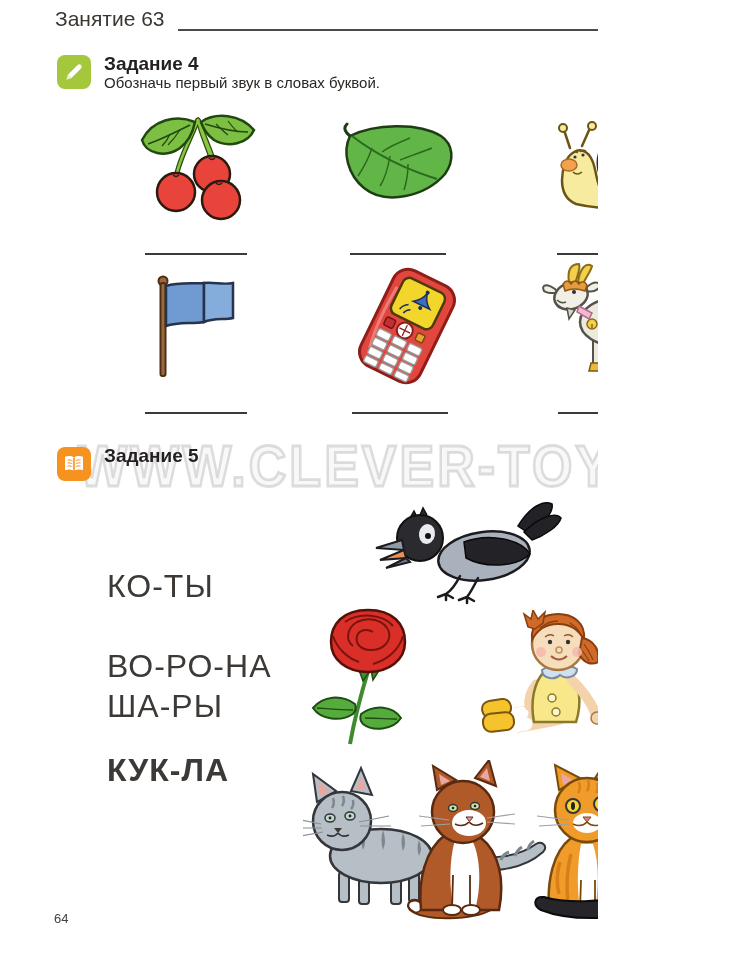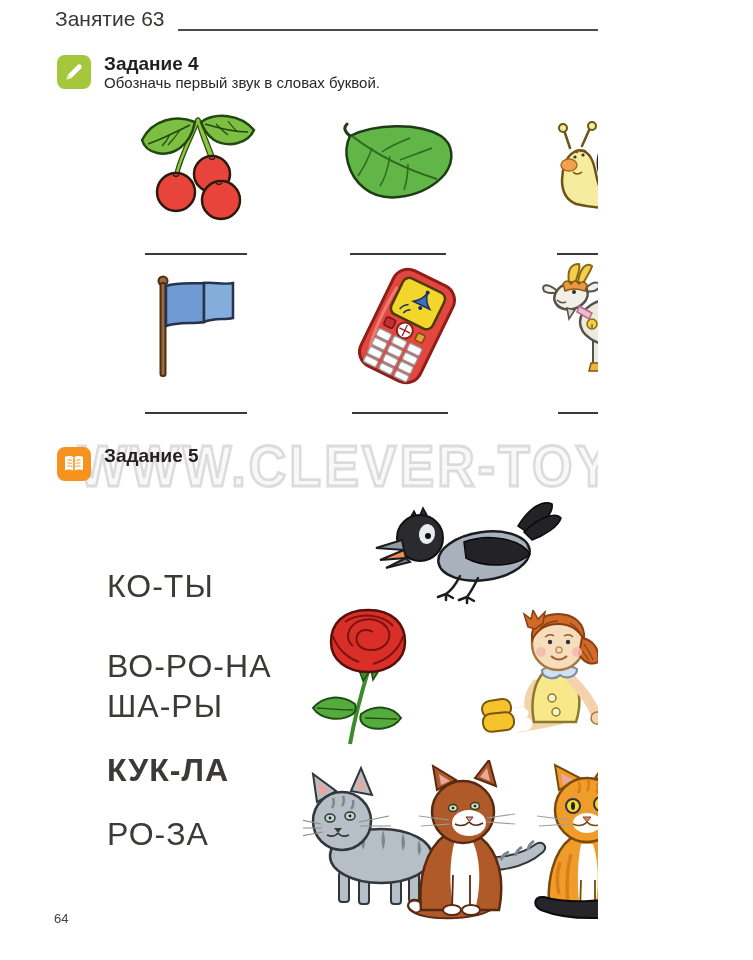--- a/index.html
+++ b/index.html
@@ -187,21 +187,20 @@
       <path d="M12 5.5v13.5" stroke="#f6921e" stroke-width="1.6"></path>
       <path d="M5.5 8c1.8-.3 3.5 0 4.8.8M5.5 11c1.8-.3 3.5 0 4.8.8M5.5 14c1.8-.3 3.5 0 4.8.8M13.7 8.8c1.3-.8 3-1.1 4.8-.8M13.7 11.8c1.3-.8 3-1.1 4.8-.8M13.7 14.8c1.3-.8 3-1.1 4.8-.8" stroke="#f6921e" stroke-width="1" fill="none"></path>
     </svg>
   </div>
   <div class="abs task-title" style="top:445px;">Задание 5</div>
 
   <div class="abs word" style="top:548px;margin-top:20px;">КО-ТЫ</div>
   <div class="abs word" style="top:625px;margin-top:23px;">ВО-РО-НА</div>
   <div class="abs word" style="top:688px;">ША-РЫ</div>
   <div class="abs word" style="top:752px;font-weight:bold;">КУК-ЛА</div>
-  <div class="abs word" style="top:816px;">РО-ЗА</div>
 
   <svg class="abs z3" style="left:372px;top:498px;" width="195" height="108" viewBox="0 0 195 108">
     <path d="M146 28 C158 8 172 2 180 6 C182 14 170 28 158 36 z" fill="#232327" stroke="#0a0a0c" stroke-width="1.5"></path>
     <path d="M152 34 C168 18 184 14 189 20 C187 28 172 38 160 42 z" fill="#232327" stroke="#0a0a0c" stroke-width="1.5"></path>
     <ellipse cx="112" cy="58" rx="46" ry="24" fill="#a9b2bc" stroke="#1c1c20" stroke-width="2.5" transform="rotate(-8 112 58)"></ellipse>
     <path d="M92 44 C118 34 150 42 158 56 C144 70 112 70 94 60 z" fill="#232327" stroke="#0a0a0c" stroke-width="1.5"></path>
     <path d="M38 20 l4 -7 l3 6 M48 17 l3 -7 l4 7" fill="#2a2a2f" stroke="#111" stroke-width="1.5"></path>
     <circle cx="48" cy="40" r="23" fill="#2a2a2f" stroke="#111" stroke-width="2"></circle>
     <ellipse cx="55" cy="36" rx="8" ry="10" fill="#e8ecef" transform="rotate(10 55 36)"></ellipse>
     <circle cx="56" cy="38" r="3" fill="#111"></circle>

